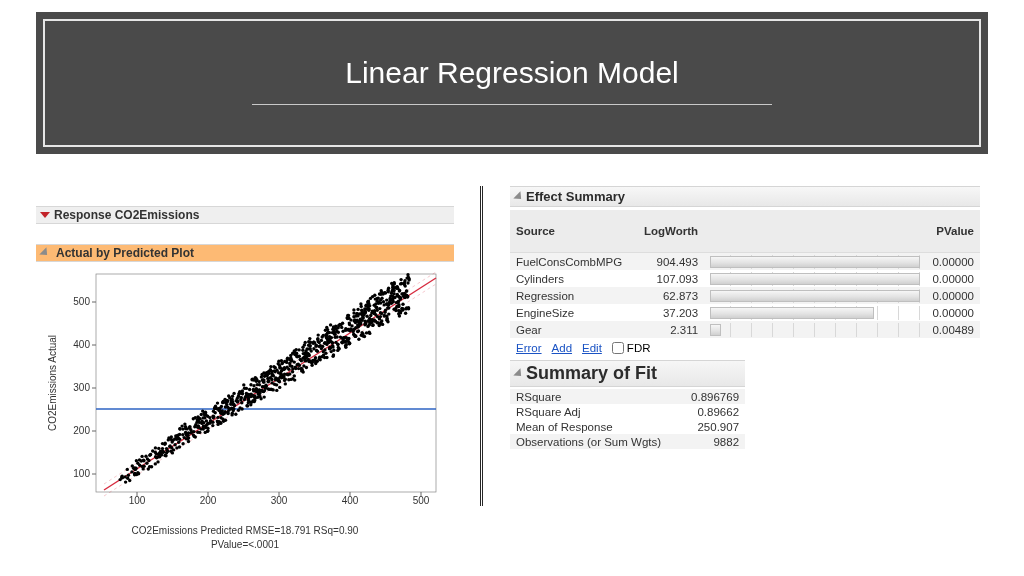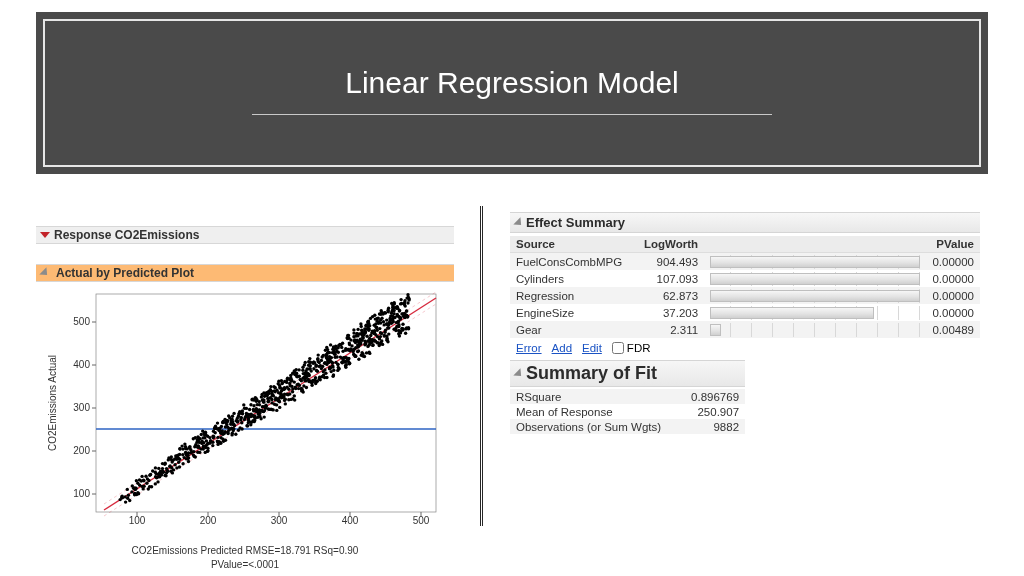--- a/index.html
+++ b/index.html
@@ -8,21 +8,21 @@
     height: 576px;
     font-family: "Segoe UI", Arial, sans-serif;
     background: #fff;
     position: relative;
     overflow: hidden;
   }
   .title-banner {
     margin: 12px 36px 0 36px;
     background: #4a4a4a;
     padding: 7px;
-    height: 162px;
+    height: 142px;
   }
   .title-inner {
     border: 2px solid #e6e6e6;
     height: 100%;
     display: flex;
     flex-direction: column;
     align-items: center;
     justify-content: center;
     color: #fff;
   }
@@ -80,21 +80,21 @@
   svg.plot { display: block; }
   .plot-caption {
     text-align: center;
     font-size: 10px;
     color: #333;
     line-height: 1.25;
     margin-top: 1px;
   }
 
   
-  .right-panel { width: 470px; margin-top: 6px; }
+  .right-panel { width: 470px; margin-top: 0; }
   .sec-title {
     display: flex;
     align-items: center;
     background: linear-gradient(to bottom, #f7f7f7, #e8e8e8);
     border-top: 1px solid #d5d5d5;
     border-bottom: 1px solid #d5d5d5;
     padding: 2px 4px;
     font-size: 13px;
     font-weight: bold;
     color: #2c2c2c;
@@ -102,21 +102,21 @@
   .eff-table {
     font-size: 11.5px;
     color: #333;
     width: 100%;
     border-collapse: collapse;
     margin-top: 3px;
   }
   .eff-table th {
     text-align: left;
     font-weight: bold;
-    padding: 2px 6px;
+    padding: 15px 6px;
     background: #ececec;
     border-bottom: 1px solid #ddd;
   }
   .eff-table th.rt, .eff-table td.rt { text-align: right; }
   .eff-table td { padding: 1.5px 6px; }
   .eff-table tr.odd td { background: #f3f3f3; }
   .barcell {
     position: relative;
     height: 14px;
     width: 210px;
@@ -1221,20 +1221,24 @@
       <span class="tri-open"></span>
       <span>Summary of Fit</span>
     </div>
     <table class="fit-table">
       <tbody id="fit-body">
           <tr class="odd">
             <td>RSquare</td>
             <td class="val">0.896769</td>
           </tr>
           <tr>
+            <td>RSquare Adj</td>
+            <td class="val">0.89662</td>
+          </tr>
+          <tr>
             <td>Mean of Response</td>
             <td class="val">250.907</td>
           </tr>
           <tr class="odd">
             <td>Observations (or Sum Wgts)</td>
             <td class="val">9882</td>
           </tr>
         </tbody>
     </table>
   </div>

